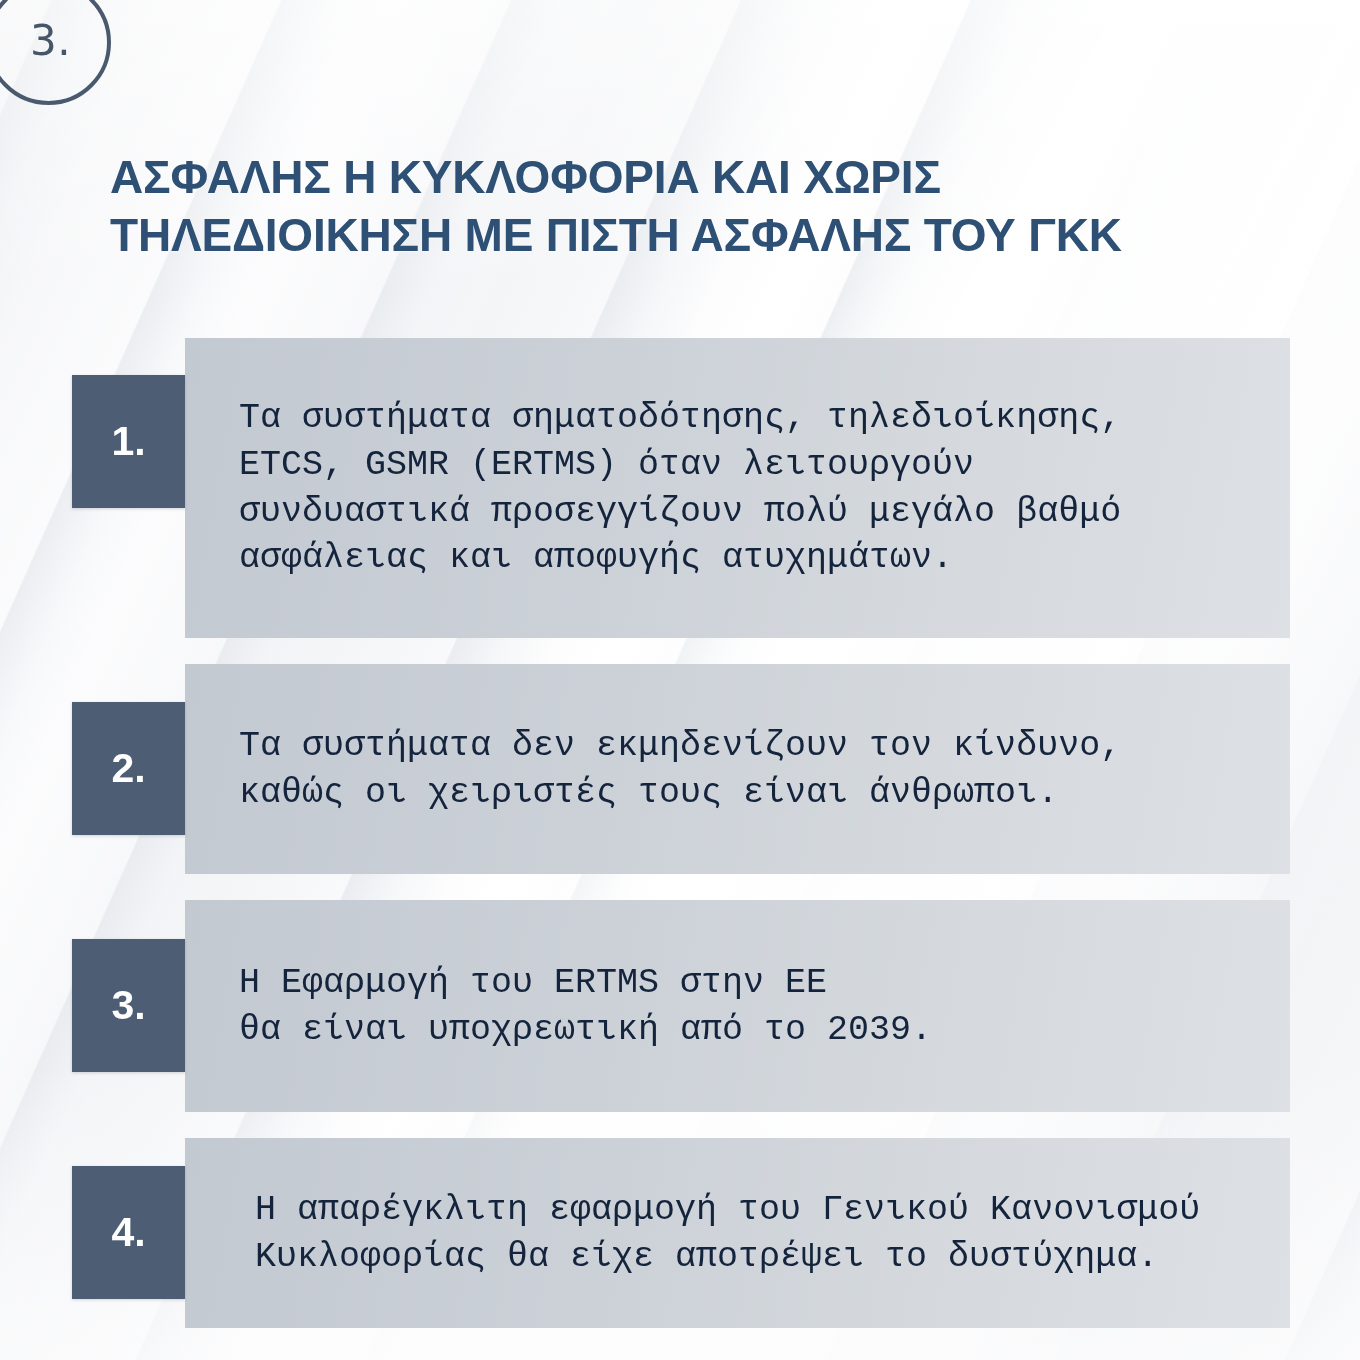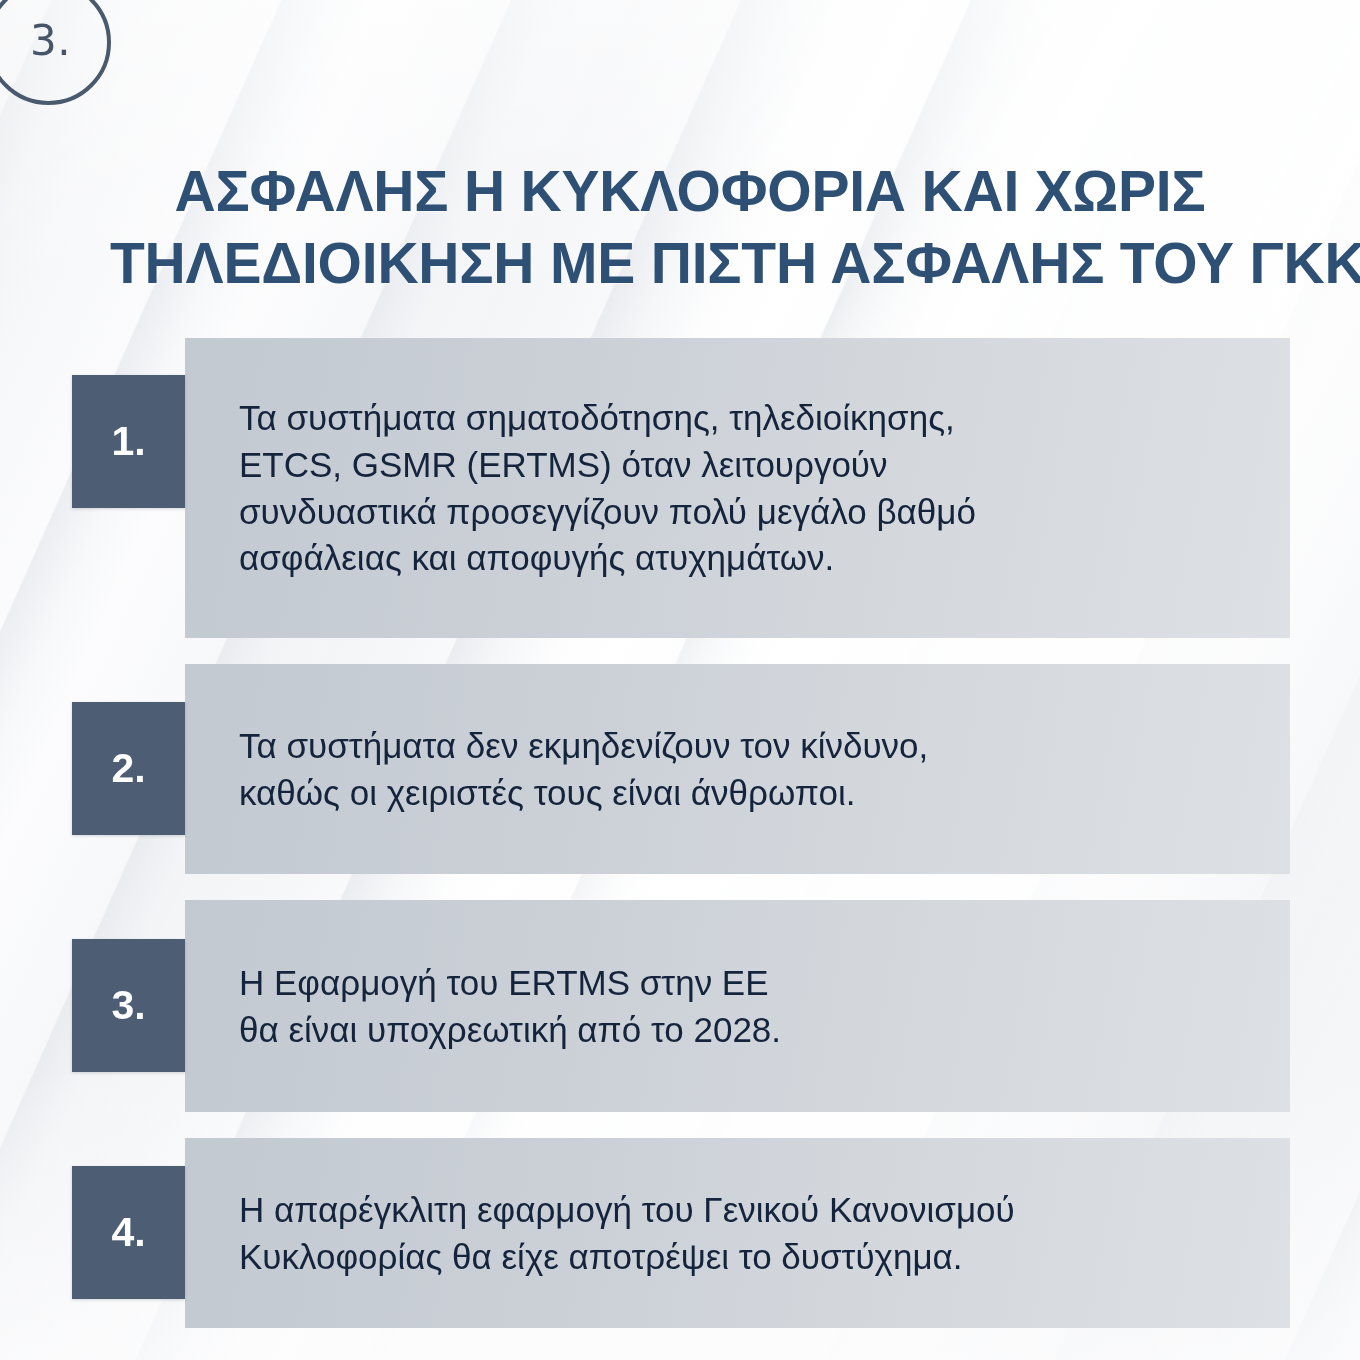--- a/index.html
+++ b/index.html
@@ -93,24 +93,24 @@
     transform: translate(2px, -2px);
     font-family: "DejaVu Sans", "Liberation Sans", sans-serif;
   }
 
   
   .title {
     position: absolute;
     left: 110px;
     top: 118px;
     width: 1160px;
-    text-align: center;
+    text-align: left;
     color: #2d5074;
     font-weight: bold;
-    font-size: 57px;
+    font-size: 46px;
     line-height: 1.26;
     letter-spacing: -0.2px;
     font-family: "Liberation Sans", "DejaVu Sans", sans-serif;
     text-shadow: 0 1px 0 rgba(255,255,255,0.6);
   }
   .title-line { display: block; white-space: nowrap; }
 
   
   .items {
     position: absolute;
@@ -134,21 +134,21 @@
   .panel-inner {
     padding: 0 40px 0 54px;
     width: 100%;
     box-sizing: border-box;
   }
   .item-text {
     color: #14243c;
     font-size: 35px;
     line-height: 1.34;
     font-weight: 500;
-    font-family: Liberation Sans, sans-serif;
+    font-family: Liberation Mono, monospace;
     white-space: pre-line;
     margin-top: 36px;
   }
   .badge {
     position: absolute;
     left: 72px;
     width: 113px;
     background: #4d5d73;
     color: #ffffff;
     display: flex;
@@ -161,21 +161,21 @@
     box-shadow: 0 1px 3px rgba(30,40,55,0.18);
   }
 
   
   .item-1 .panel { height: 300px; }
   .item-1 .badge { height: 133px; top: 37px; }
   .item-2 .panel { height: 210px; justify-content: center; }
   .item-2 .badge { height: 133px; top: 38px; }
   .item-3 .panel { height: 212px; }
   .item-3 .badge { height: 133px; top: 39px; }
-  .item-4 .panel { height: 190px; }
+  .item-4 .panel { height: 190px; padding-left: 16px; }
   .item-4 .badge { height: 133px; top: 28px; }
 </style>
 </head>
 <body>
 
 <div id="slide">
 
   <div class="bg-layer bg-base"></div>
   <div class="bg-layer bg-bands"></div>
   <div class="bg-layer bg-sheen"></div>
@@ -211,21 +211,21 @@
 καθώς οι χειριστές τους είναι άνθρωποι.</p>
         </div>
       </div>
       <div class="badge">2.</div>
     </div>
 
     <div class="item item-3">
       <div class="panel">
         <div class="panel-inner">
           <p class="item-text">Η Εφαρμογή του ERTMS στην ΕΕ
-θα είναι υποχρεωτική από το 2028.</p>
+θα είναι υποχρεωτική από το 2039.</p>
         </div>
       </div>
       <div class="badge">3.</div>
     </div>
 
     <div class="item item-4">
       <div class="panel">
         <div class="panel-inner">
           <p class="item-text">Η απαρέγκλιτη εφαρμογή του Γενικού Κανονισμού
 Κυκλοφορίας θα είχε αποτρέψει το δυστύχημα.</p>

